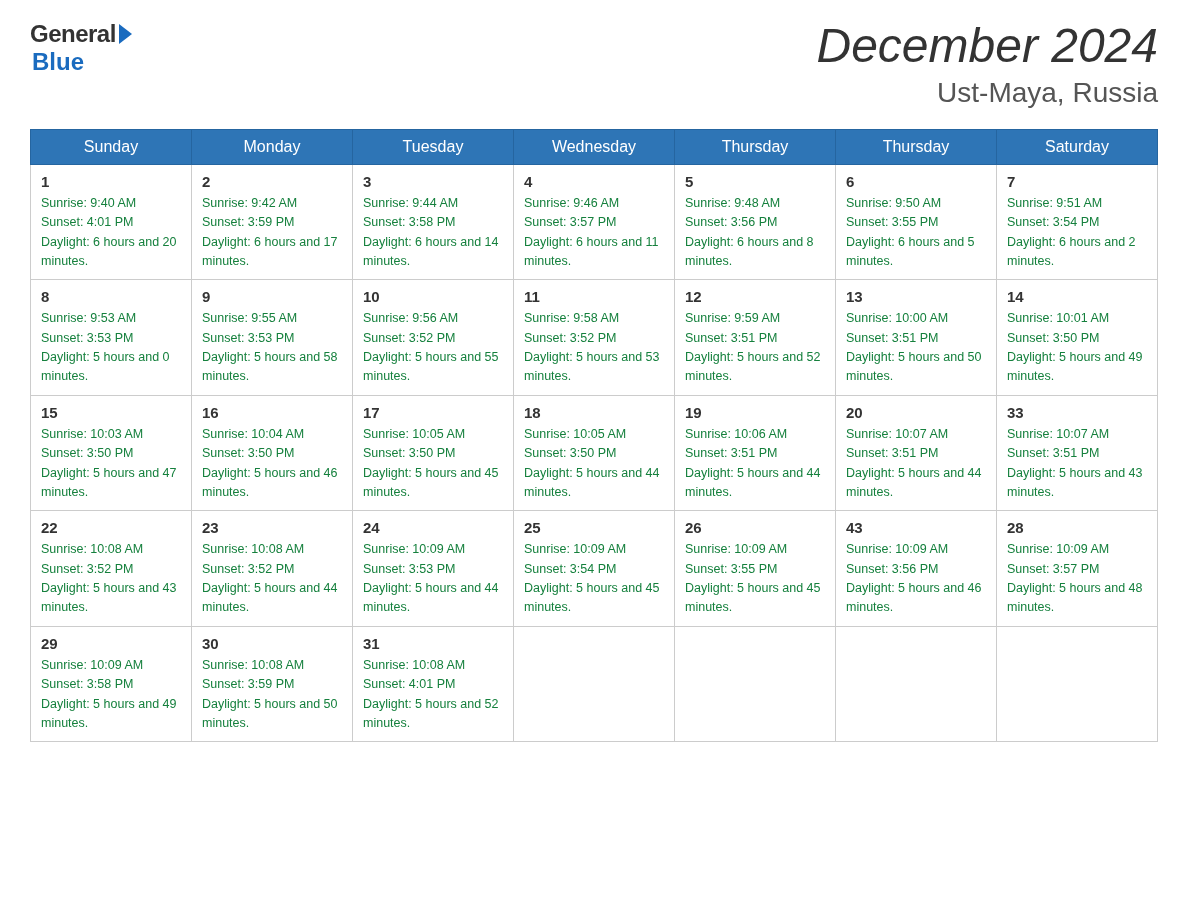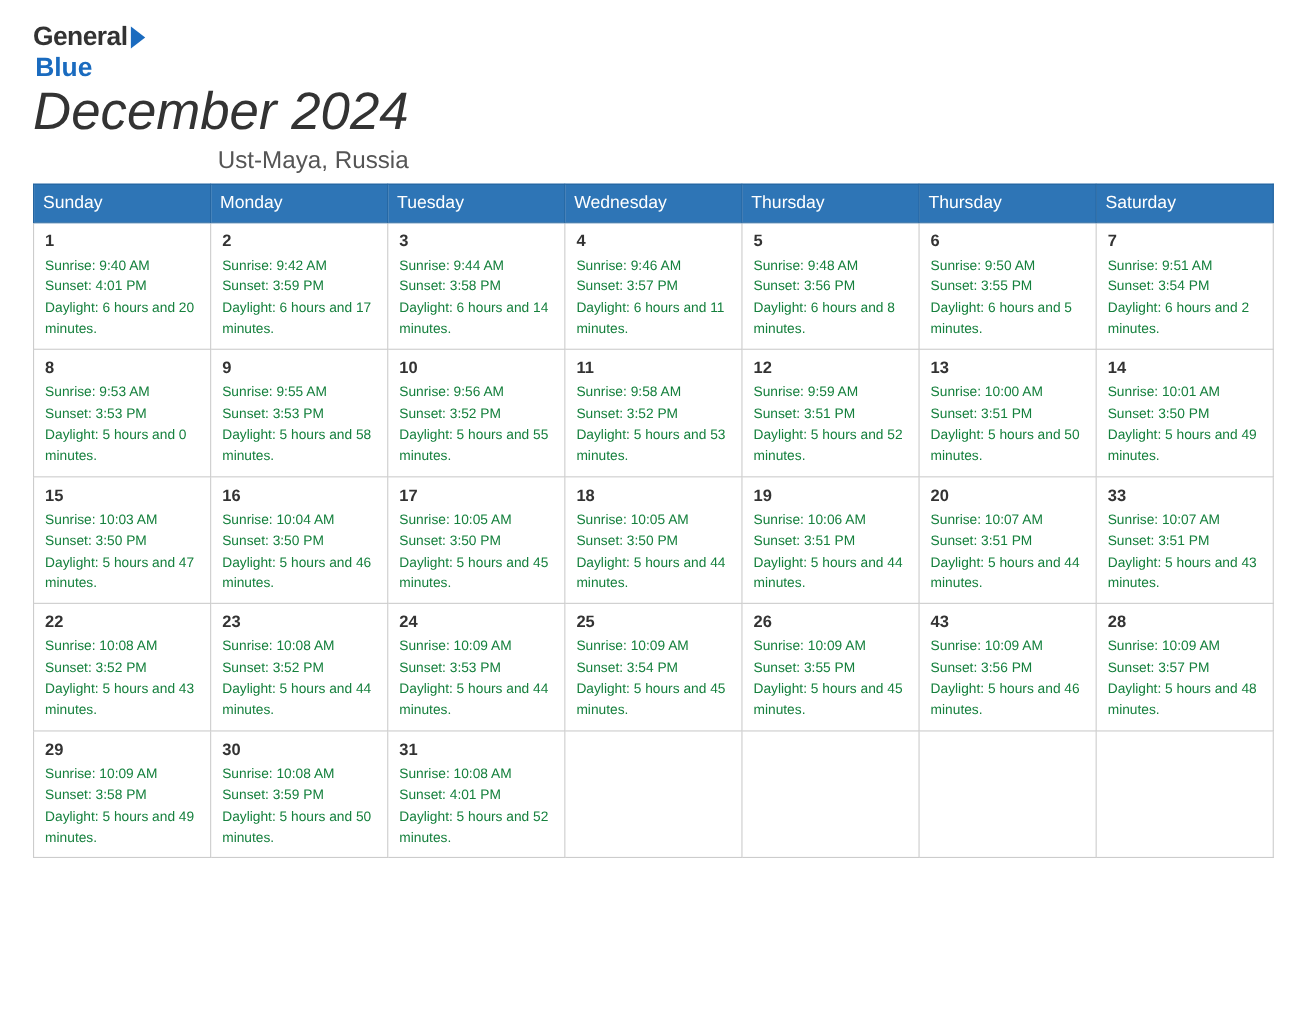--- a/index.html
+++ b/index.html
@@ -7,50 +7,49 @@
       font-family: Arial, sans-serif;
       background: #fff;
       padding: 20px 30px;
       width: 1188px;
       min-height: 918px;
     }
     .header {
       display: flex;
       justify-content: space-between;
       align-items: flex-start;
-      margin-bottom: 8px;
-      flex-direction: column;
+      margin-bottom: 20px;
     }
     .title-block {
       text-align: right;
     }
     .calendar-title {
       font-size: 48px;
       font-weight: 300;
       color: #333;
       line-height: 1.1;
       font-style: italic;
     }
     .calendar-subtitle {
-      font-size: 22px;
+      font-size: 28px;
       color: #555;
       margin-top: 4px;
     }
     .calendar {
       width: 100%;
       border-collapse: collapse;
       border: 1px solid #bbb;
     }
     .calendar th {
       background-color: #2e75b6;
       color: #fff;
       font-size: 16px;
       font-weight: 500;
       padding: 8px 8px;
-      text-align: left;
+      text-align: center;
       border: 1px solid #2565a0;
     }
     .calendar td {
       vertical-align: top;
       padding: 8px 10px;
       border: 1px solid #ccc;
       font-size: 13px;
       color: #333;
       width: 14.28%;
       min-height: 100px;

